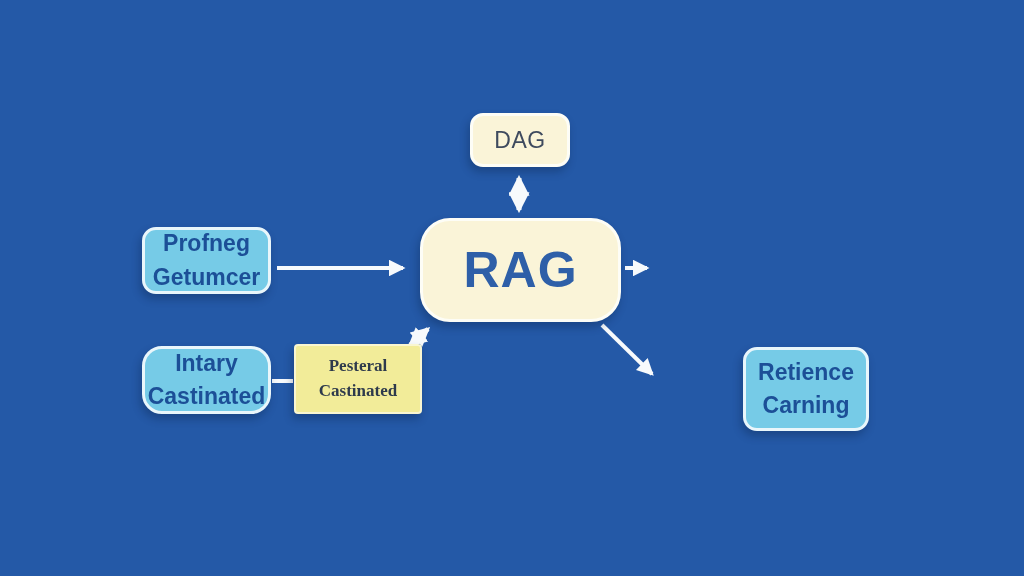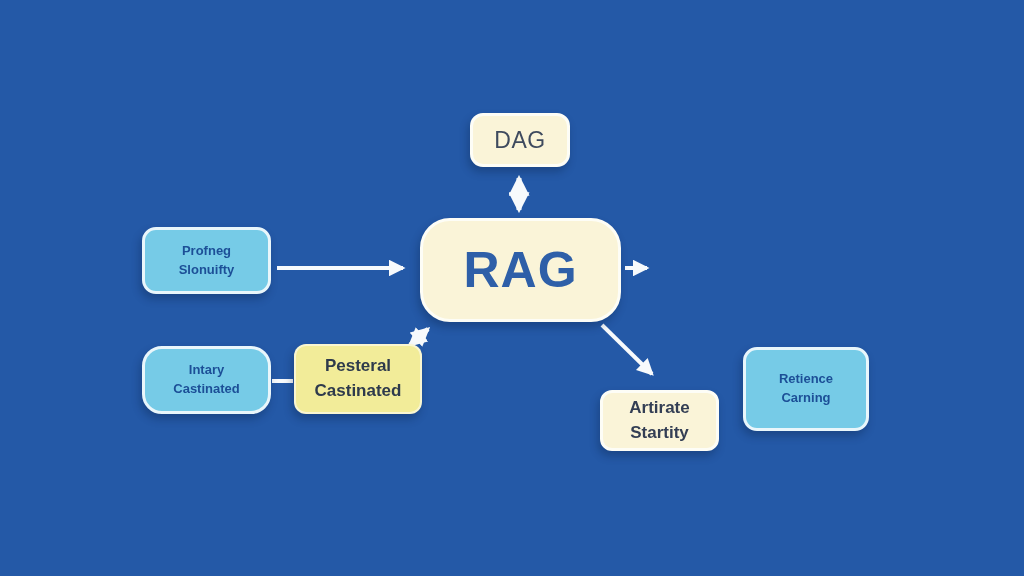--- a/index.html
+++ b/index.html
@@ -22,42 +22,42 @@
   
   .cream{
     background:#FAF4D8;
     border:3px solid #FDFDF6;
   }
   
   .blue{
     background:#76CBE7;
     border:3px solid #E9F6FB;
     color:#1C4F97;
-    font-size:13px;font-weight:600;line-height:1.45;
+    font-size:23px;font-weight:600;line-height:1.45;
   }
   
   .yellow{
     background:#F2EC99;
     border:2px solid rgba(255,255,255,.55);
     color:#2E3A4C;
     font-size:17px;font-weight:600;line-height:1.45;
   }
   .node-dag{
     left:470px;top:113px;width:100px;height:54px;
     border-radius:13px;
     color:#3E4A5E;font-size:23px;font-weight:500;letter-spacing:.5px;
   }
   .node-rag{
     left:420px;top:218px;width:201px;height:104px;
     border-radius:30px;
     color:#2E5FA8;font-size:50px;font-weight:600;letter-spacing:1px;
   }
   .node-profneg{left:142px;top:227px;width:129px;height:67px;border-radius:14px;}
   .node-intary{left:142px;top:346px;width:129px;height:68px;border-radius:20px;}
-  .node-pesteral{left:294px;top:344px;width:128px;height:70px;border-radius:12px;}
+  .node-pesteral{left:294px;top:344px;width:128px;height:70px;border-radius:4px;font-family:Liberation Serif, serif;}
   .node-artirate{
     left:600px;top:390px;width:119px;height:61px;border-radius:12px;
     color:#333E54;font-size:17px;font-weight:600;line-height:1.45;
   }
   .node-retience{left:743px;top:347px;width:126px;height:84px;border-radius:14px;}
   .edges{position:absolute;left:0;top:0;width:1024px;height:576px;}
 </style>
 </head>
 <body>
 
@@ -86,36 +86,32 @@
   <div class="node cream node-dag">
     <span>DAG</span>
   </div>
 
   <div class="node cream node-rag">
     <span>RAG</span>
   </div>
 
   <div class="node blue node-profneg">
     <span>Profneg</span>
-    <span>Slonuifty</span>
+    <span>Getumcer</span>
   </div>
 
   <div class="node blue node-intary">
     <span>Intary</span>
     <span>Castinated</span>
   </div>
 
   <div class="node yellow node-pesteral">
     <span>Pesteral</span>
     <span>Castinated</span>
   </div>
 
-  <div class="node cream node-artirate">
-    <span>Artirate</span>
-    <span>Startity</span>
-  </div>
 
   <div class="node blue node-retience">
     <span>Retience</span>
     <span>Carning</span>
   </div>
 
 </div>
 
 </body></html>

